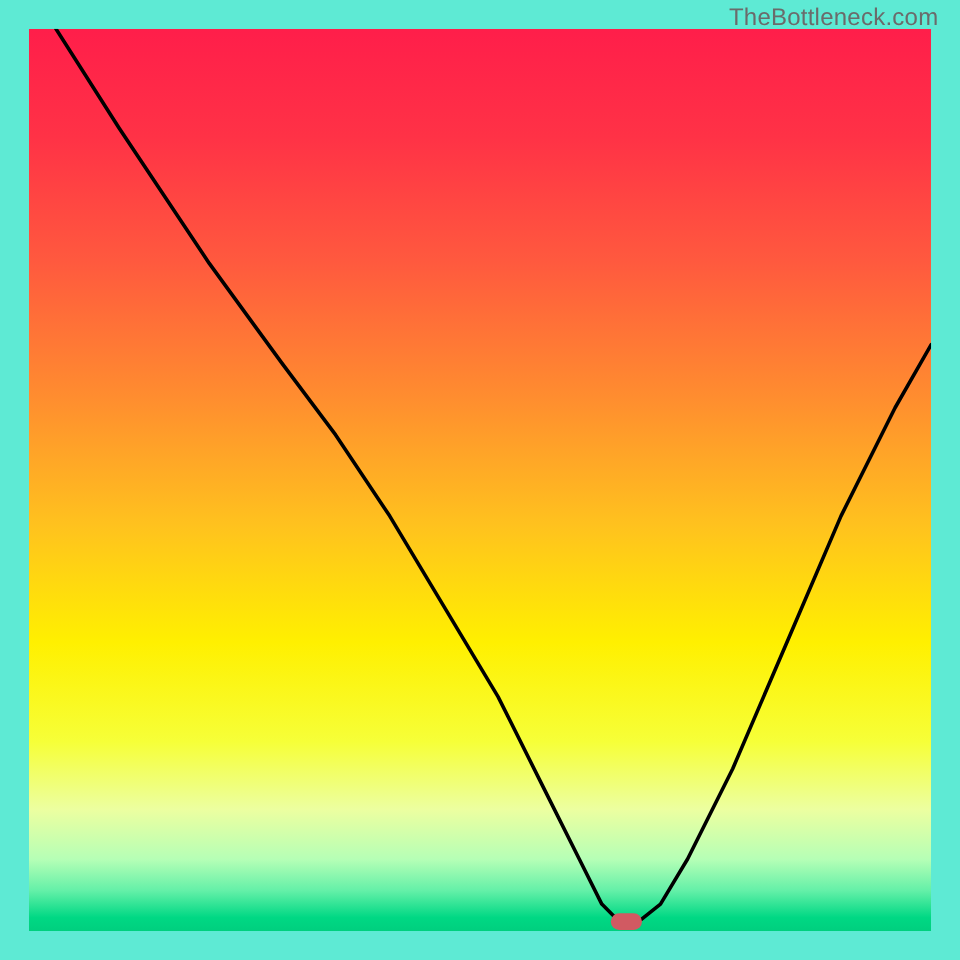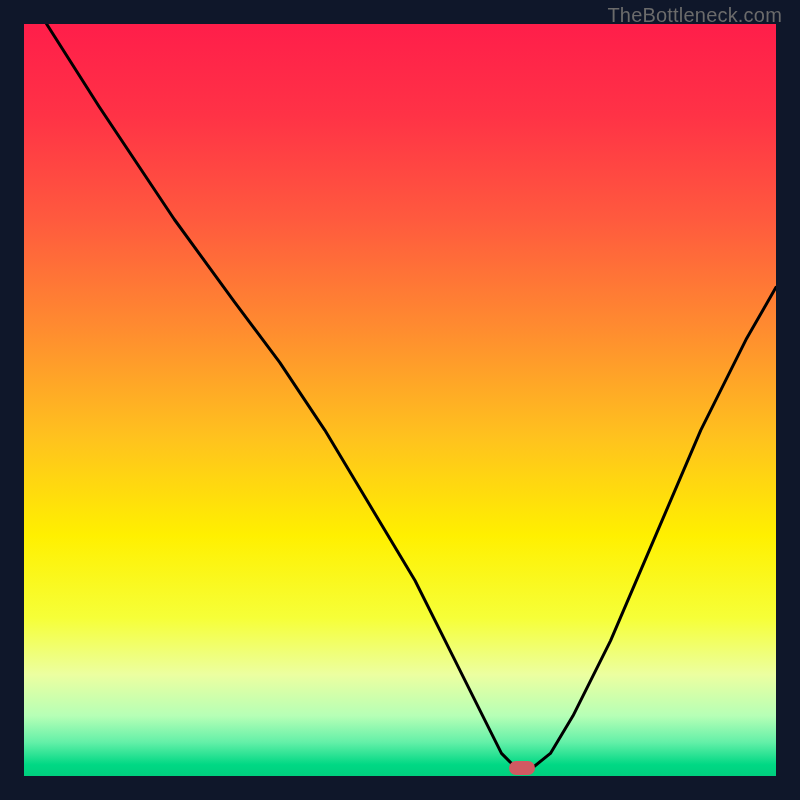--- a/index.html
+++ b/index.html
@@ -9,21 +9,21 @@
     height: 800px;
     background: #000000;
     overflow: hidden;
   }
   .frame {
     position: absolute;
     left: 0;
     top: 0;
     width: 800px;
     height: 800px;
-    background: #0f172a;
+    background: #5eead4;
   }
   .plot-area {
     position: absolute;
     left: 24px;
     top: 24px;
     width: 752px;
     height: 752px;
     overflow: hidden;
   }
   .gradient {

